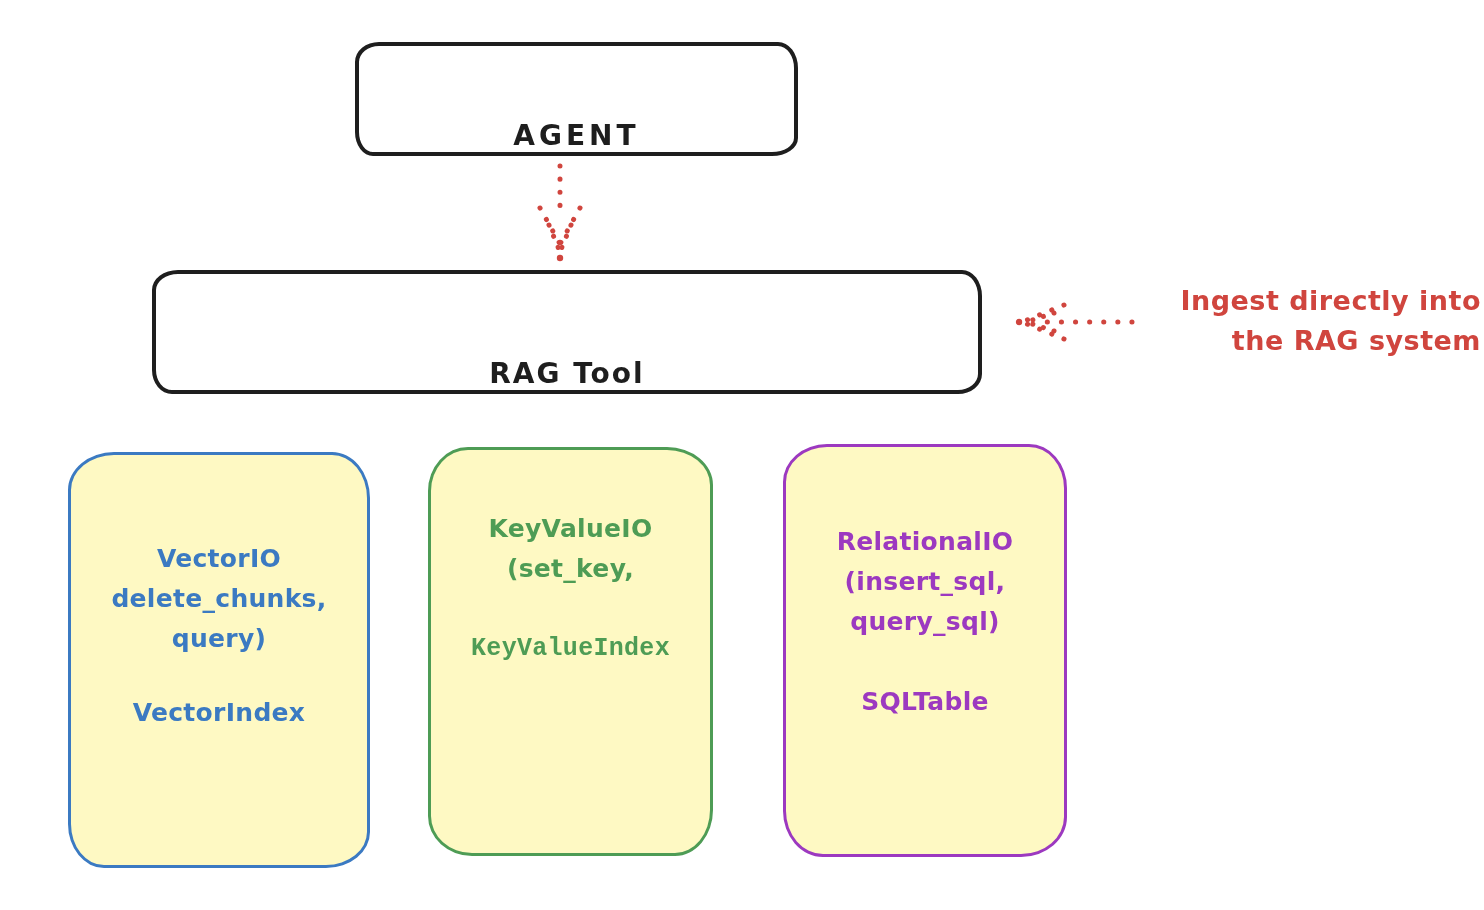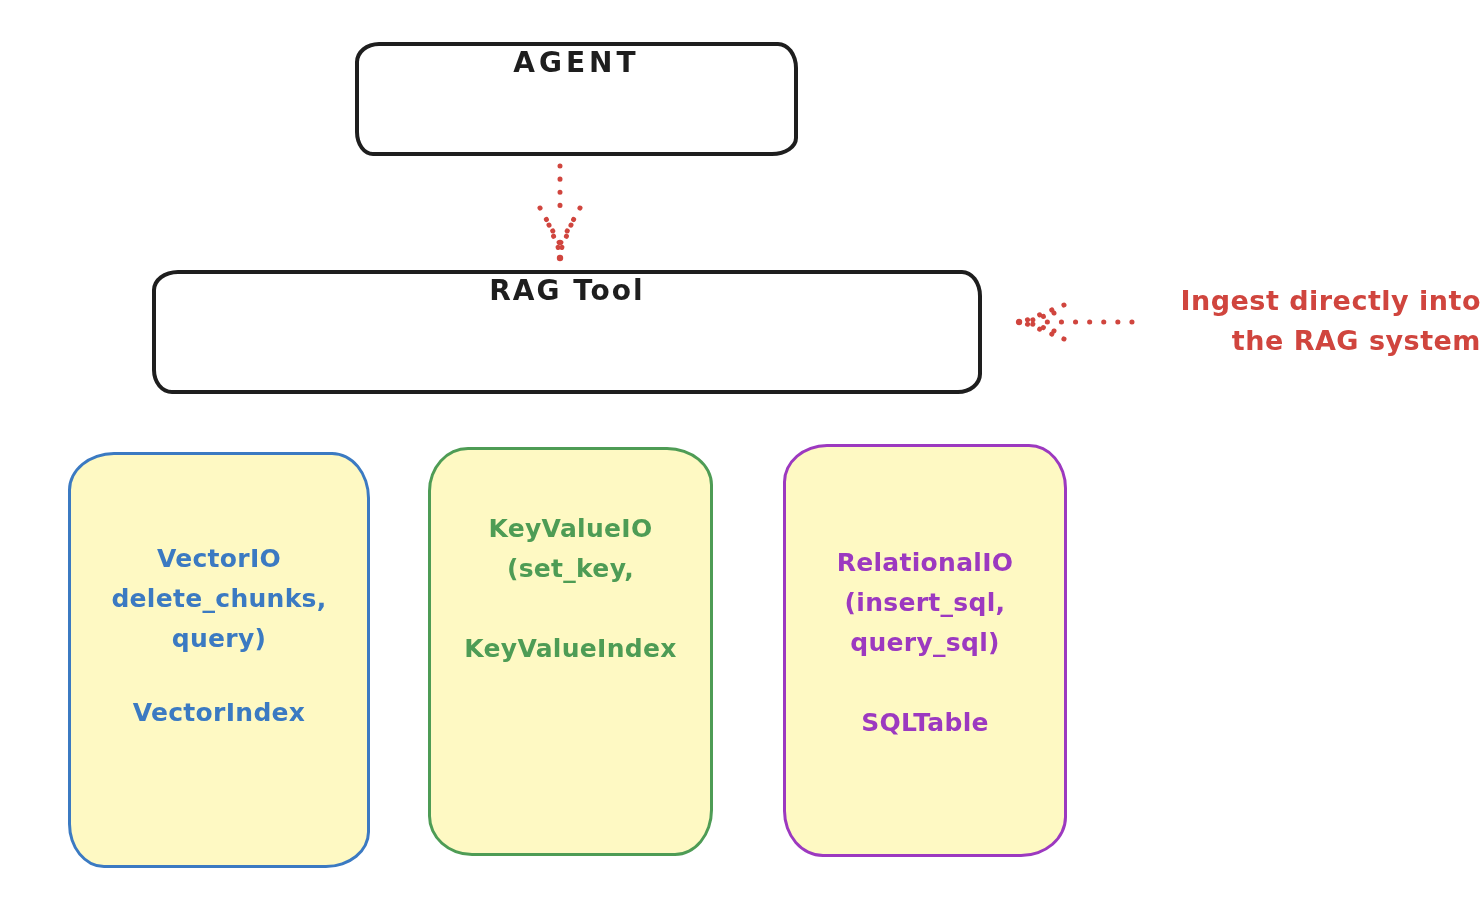--- a/index.html
+++ b/index.html
@@ -14,21 +14,21 @@
     height: 910px;
     background: #ffffff;
     overflow: hidden;
   }
   
   .node {
     position: absolute;
     border: 4px solid #1e1e1e;
     background: #ffffff;
     display: flex;
-    align-items: flex-start;
+    align-items: flex-end;
     justify-content: center;
     color: #1e1e1e;
     font-weight: 600;
     box-sizing: border-box;
   }
   .node-agent {
     left: 355px; top: 42px;
     width: 443px; height: 114px;
     border-radius: 24px 20px 26px 18px / 20px 26px 18px 24px;
     font-size: 28px;
@@ -85,28 +85,28 @@
   }
   .module-vector .index-label { margin-top: 34px; }
   .module-keyvalue {
     left: 428px; top: 447px;
     width: 285px; height: 409px;
     border: 3.5px solid #4e9c55;
     color: #4e9c55;
     border-radius: 40px 46px 38px 44px / 44px 38px 46px 40px;
     padding-top: 59px;
   }
-  .module-keyvalue .index-label { margin-top: 40px; }
+  .module-keyvalue .index-label { margin-top: 40px; font-family: Liberation Mono, monospace; }
   .module-relational {
     left: 783px; top: 444px;
     width: 284px; height: 413px;
     border: 3.5px solid #9c39c0;
     color: #9c39c0;
     border-radius: 44px 38px 46px 40px / 38px 44px 40px 46px;
-    padding-top: 96px;
+    padding-top: 75px;
   }
   .module-relational .index-label { margin-top: 40px; }
 </style>
 </head>
 <body>
 
 <div class="canvas">
 
   <div class="node node-agent">
     <span>AGENT</span>

